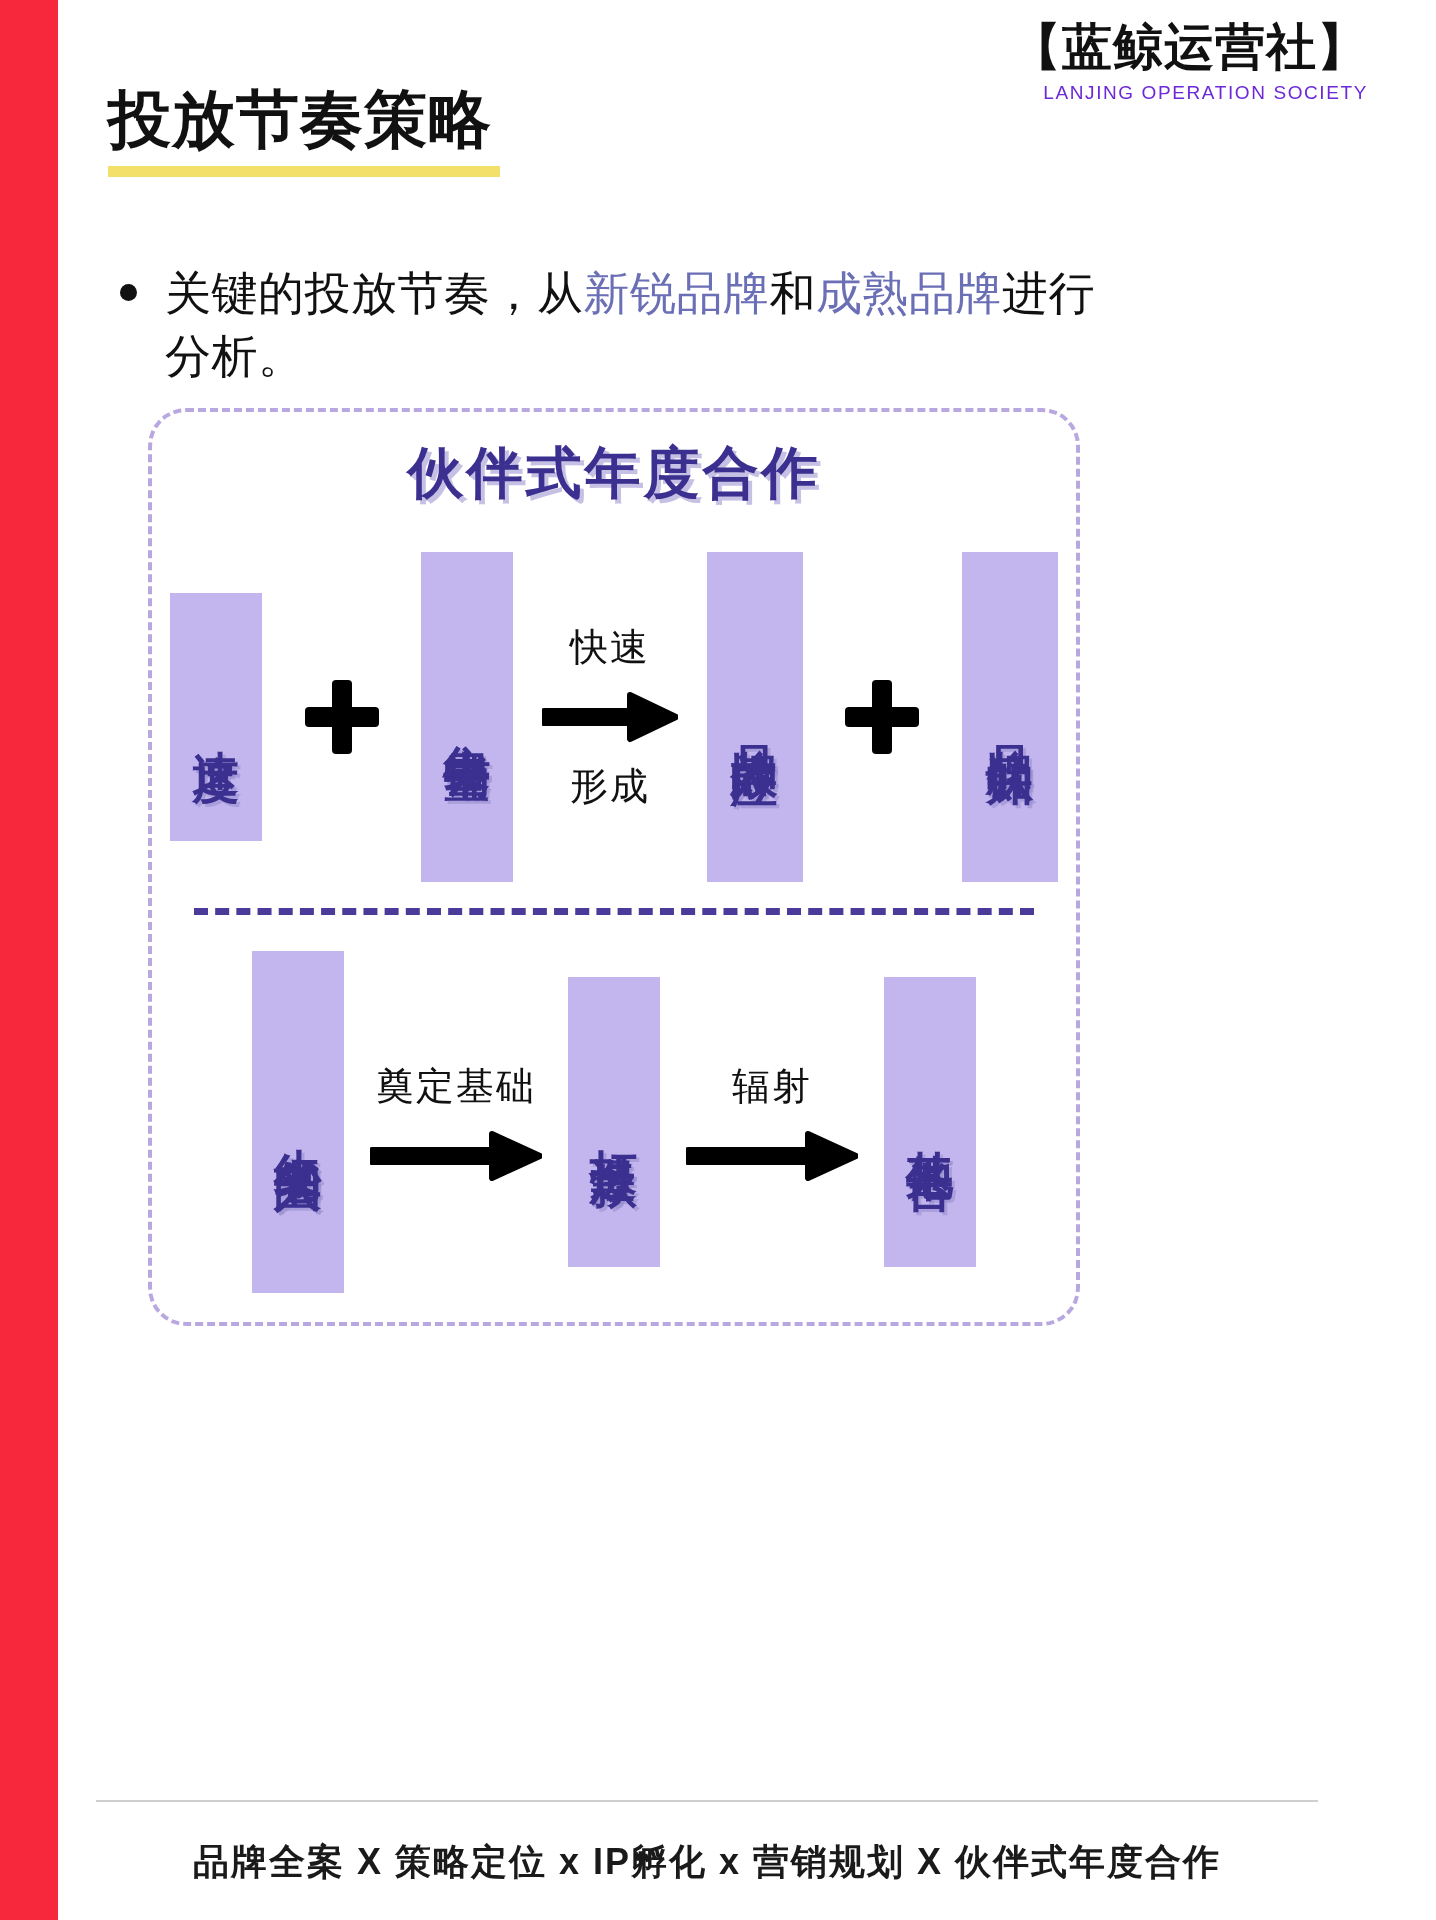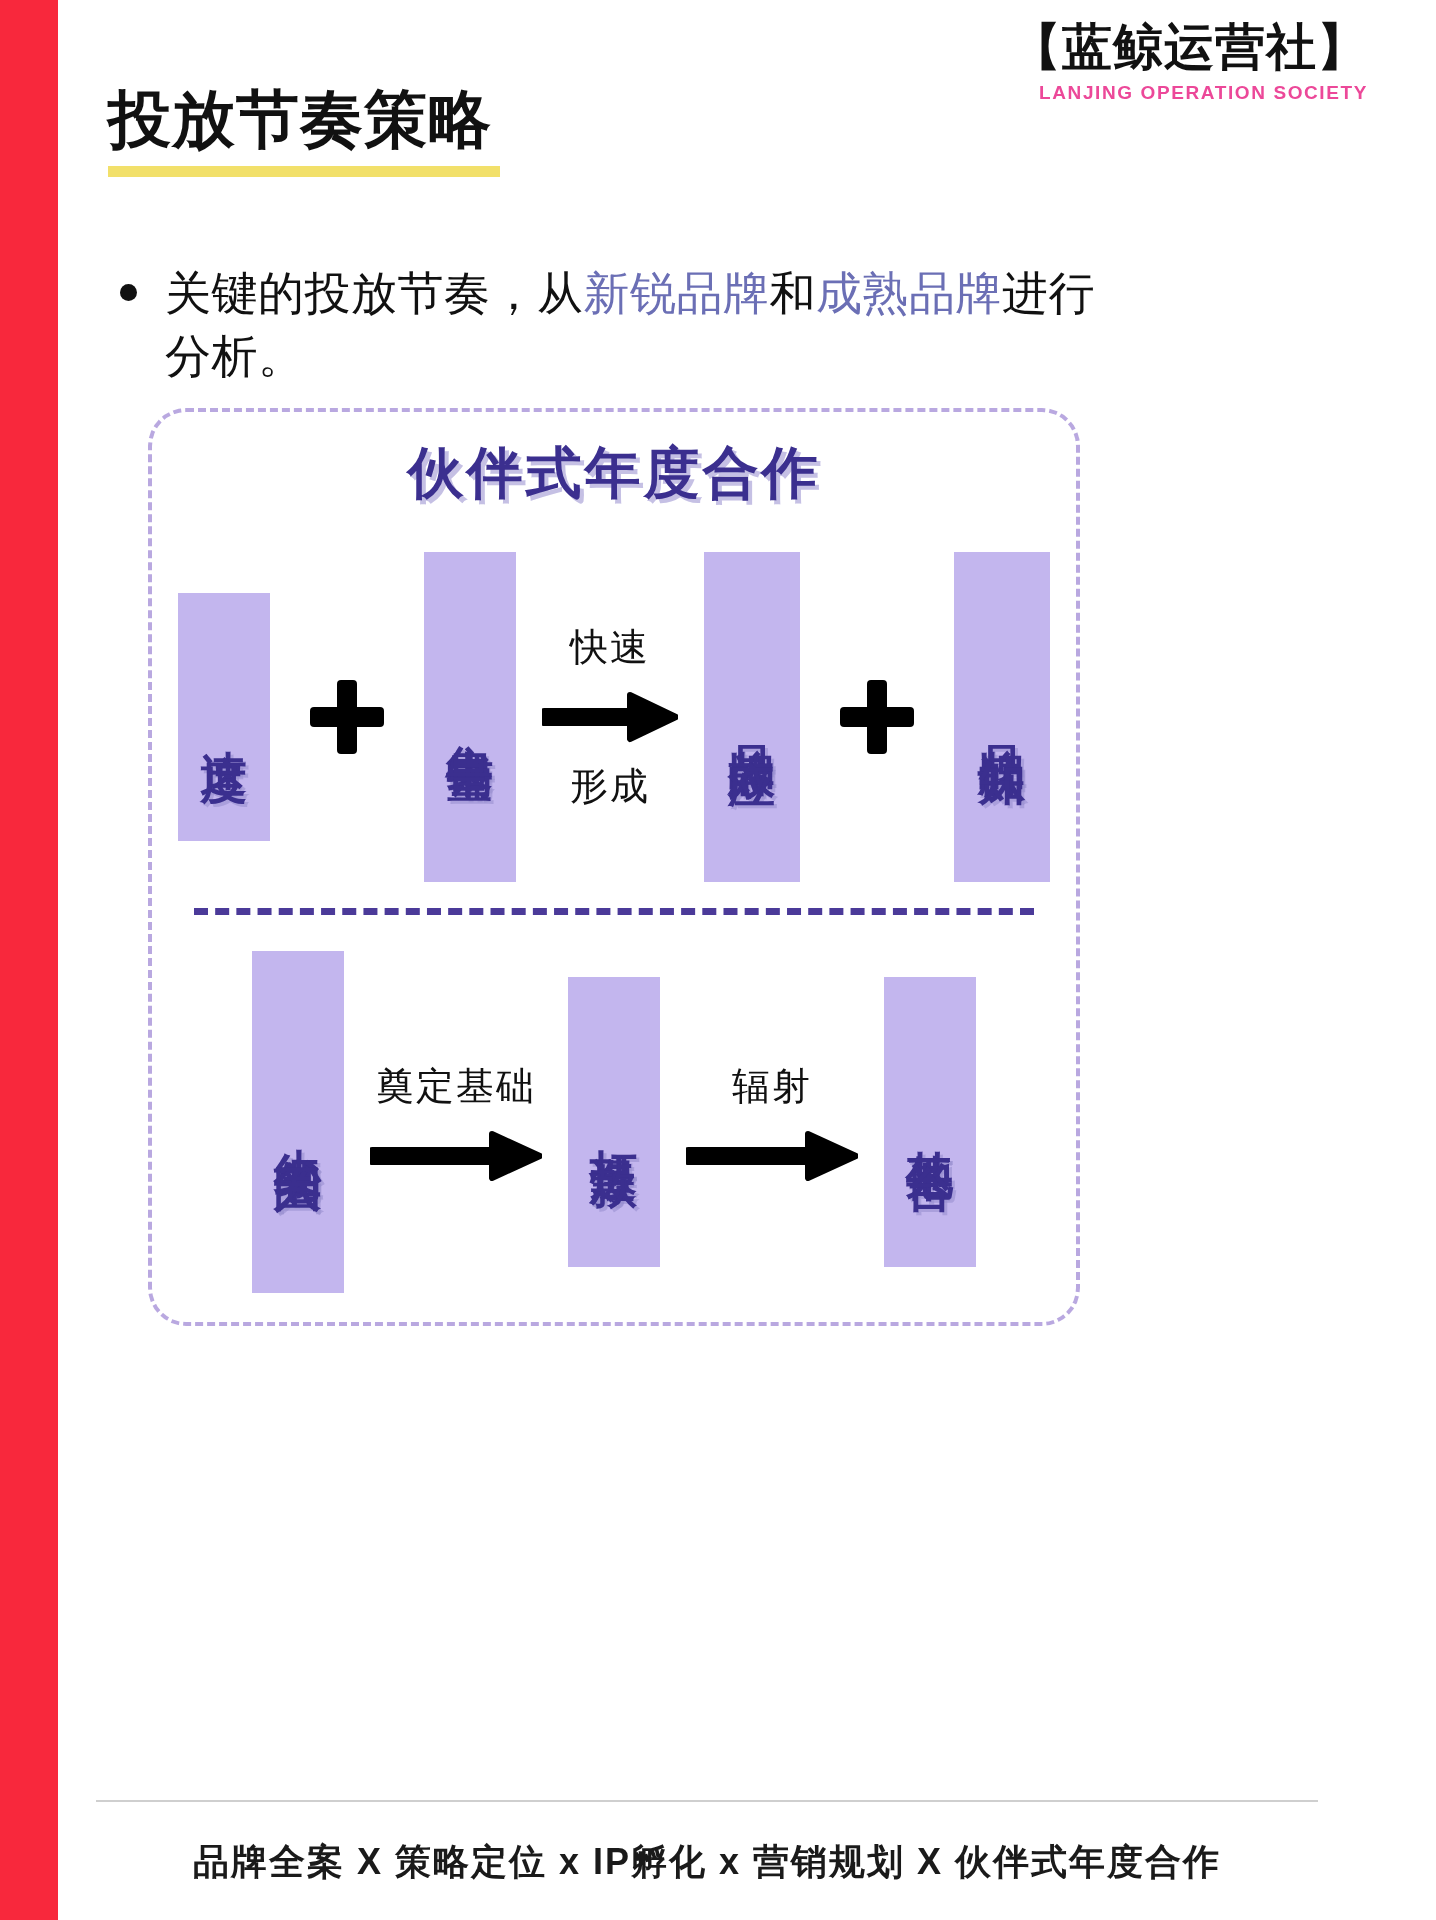--- a/index.html
+++ b/index.html
@@ -35,23 +35,23 @@
     font-size: 50px;
     font-weight: 900;
     letter-spacing: 1px;
     color: #111111;
     line-height: 1.0;
     white-space: nowrap;
   }
   .logo-en {
     margin-top: 10px;
     font-size: 19px;
-    font-weight: 700;
+    font-weight: 400;
     letter-spacing: 1.6px;
-    color: #ec4899;
+    color: #6d28d9;
     white-space: nowrap;
   }
   .title-wrap {
     position: absolute;
     left: 108px;
     top: 86px;
   }
   .page-title {
     font-size: 63px;
     font-weight: 800;
@@ -118,20 +118,21 @@
   .row {
     position: absolute;
     display: flex;
     align-items: center;
     justify-content: center;
   }
   .row1 {
     left: 18px; right: 18px;
     top: 120px;
     height: 370px;
+    justify-content: space-between;
   }
   .row2 {
     left: 18px; right: 18px;
     top: 530px;
     height: 360px;
   }
   .divider {
     position: absolute;
     left: 42px;
     right: 42px;

